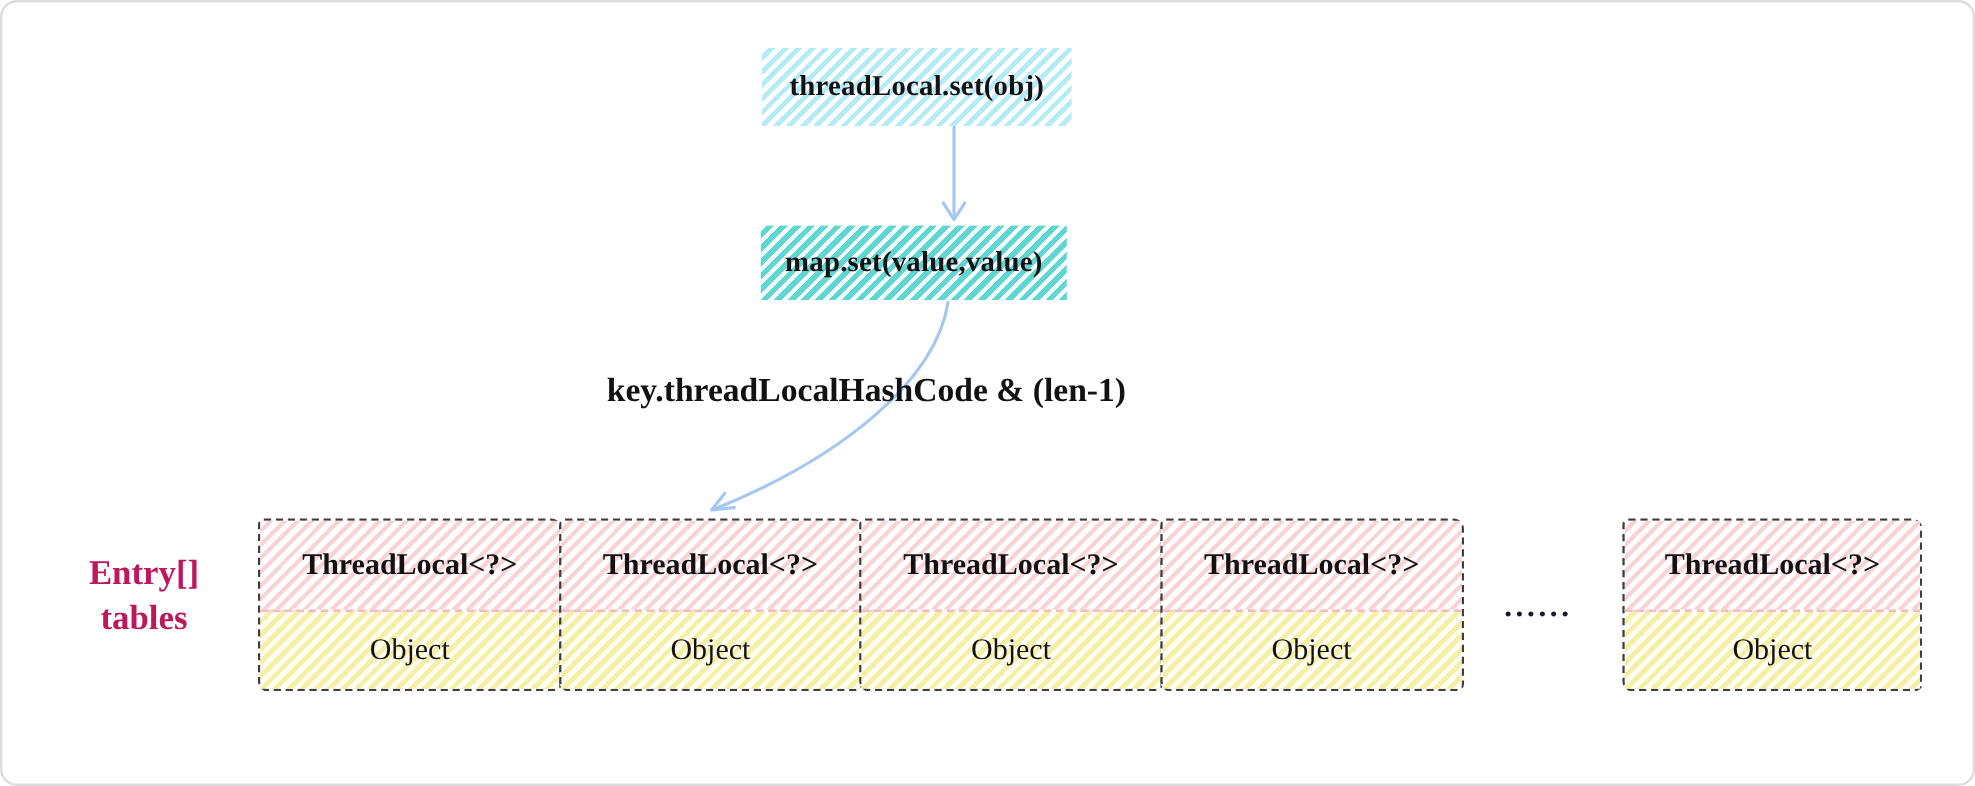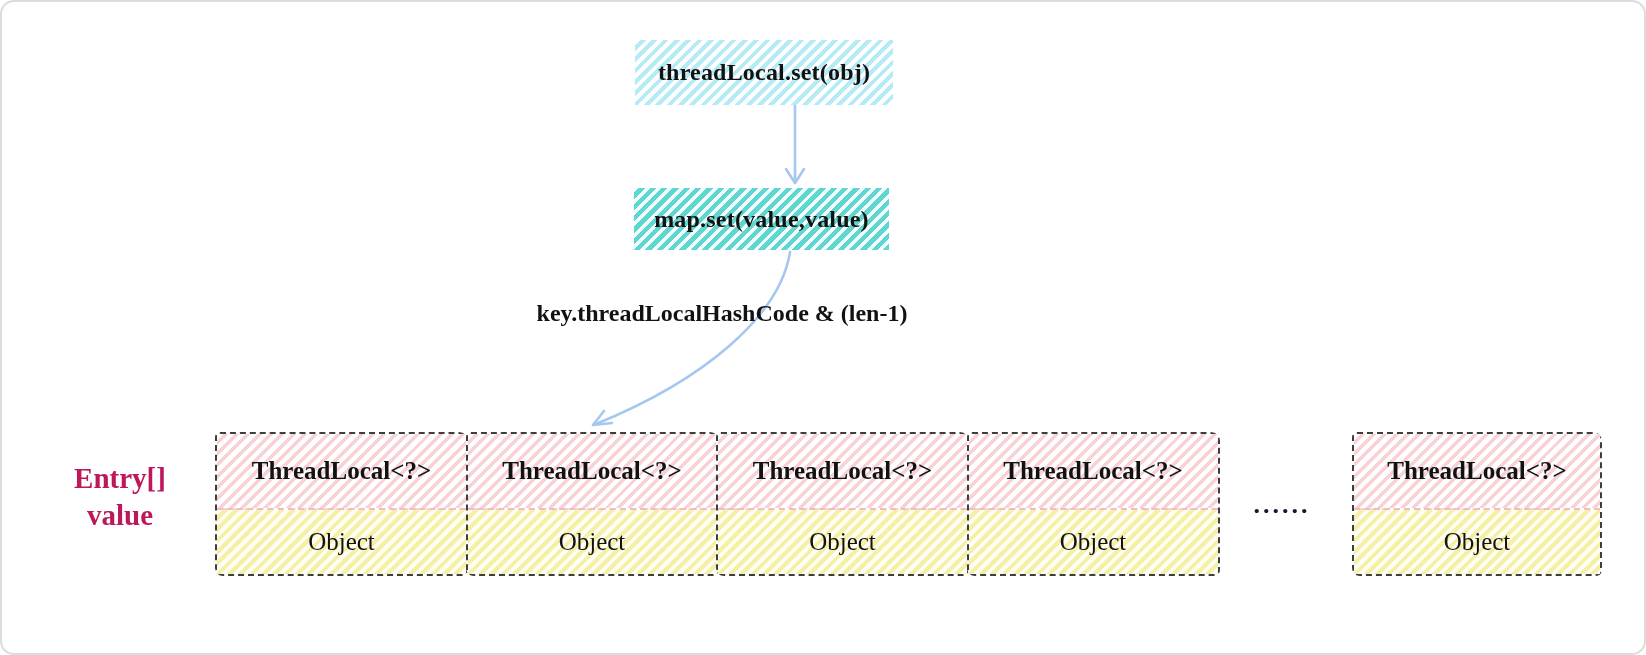--- a/index.html
+++ b/index.html
@@ -32,23 +32,23 @@
   .hatch-cyan {
     background: repeating-linear-gradient(135deg,
       #ffffff 0px, #ffffff 4px, #b5ebf7 4px, #b5ebf7 8px);
   }
   .hatch-teal {
     background: repeating-linear-gradient(135deg,
       #f4fdfd 0px, #f4fdfd 3.5px, #5fd6d2 3.5px, #5fd6d2 8px);
   }
   .hash-label {
     position: absolute;
-    left: 440px; top: 298px; width: 560px;
+    left: 440px; top: 308px; width: 560px;
     text-align: center;
-    font-weight: 700; font-size: 24px; color: #121212;
+    font-weight: 700; font-size: 28px; color: #121212;
   }
   .entry-label {
     position: absolute;
     left: 44px; top: 458px; width: 148px;
     text-align: center;
     font-weight: 700; font-size: 29px; color: #be185d;
     line-height: 37px;
   }
   .cells-row {
     position: absolute;
@@ -114,21 +114,21 @@
   </div>
 
   <div class="flow-box hatch-teal" style="left:632px; top:186px; width:255px; height:62px;">
     <span>map.set(value,value)</span>
   </div>
 
   <div class="hash-label">key.threadLocalHashCode &amp; (len-1)</div>
 
   <div class="entry-label">
     <div>Entry[]</div>
-    <div>value</div>
+    <div>tables</div>
   </div>
 
   <div class="cells-row">
     <div class="cell">
       <div class="cell-key">ThreadLocal&lt;?&gt;</div>
       <div class="cell-val">Object</div>
     </div>
     <div class="cell">
       <div class="cell-key">ThreadLocal&lt;?&gt;</div>
       <div class="cell-val">Object</div>

